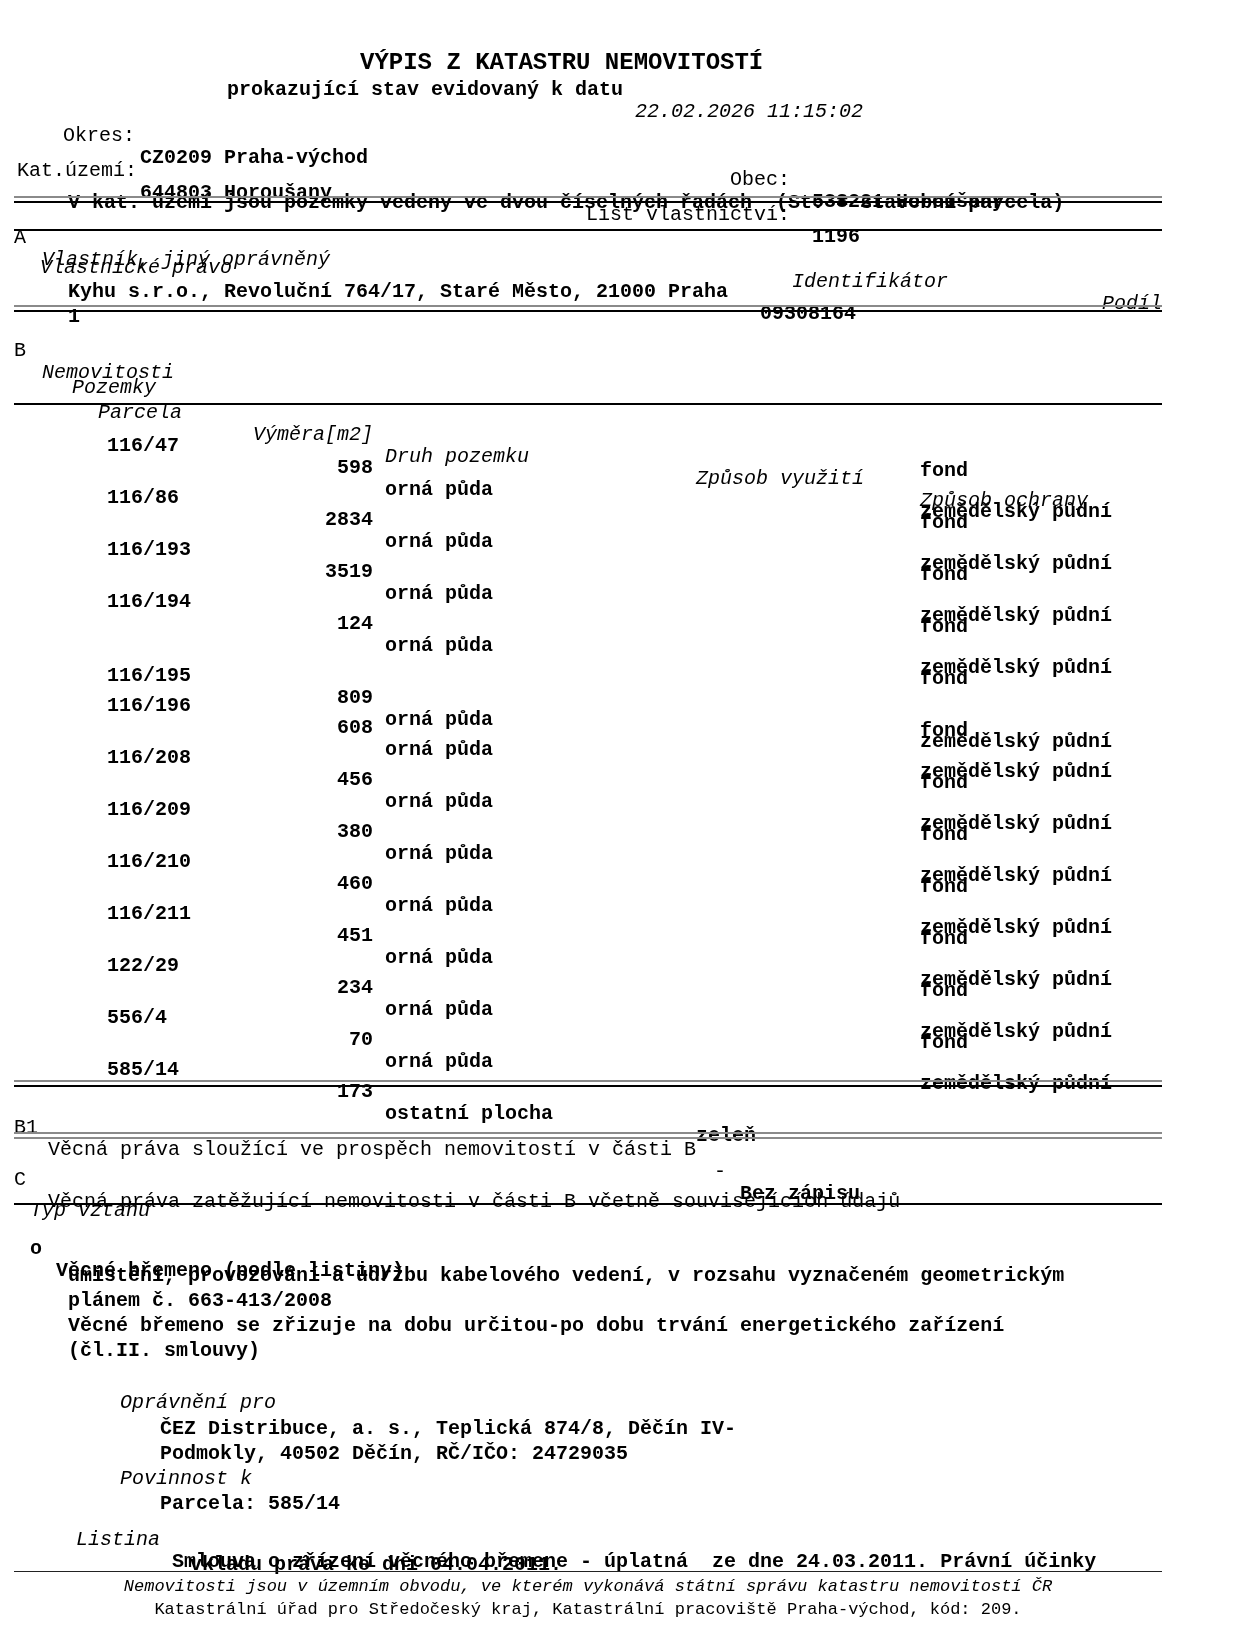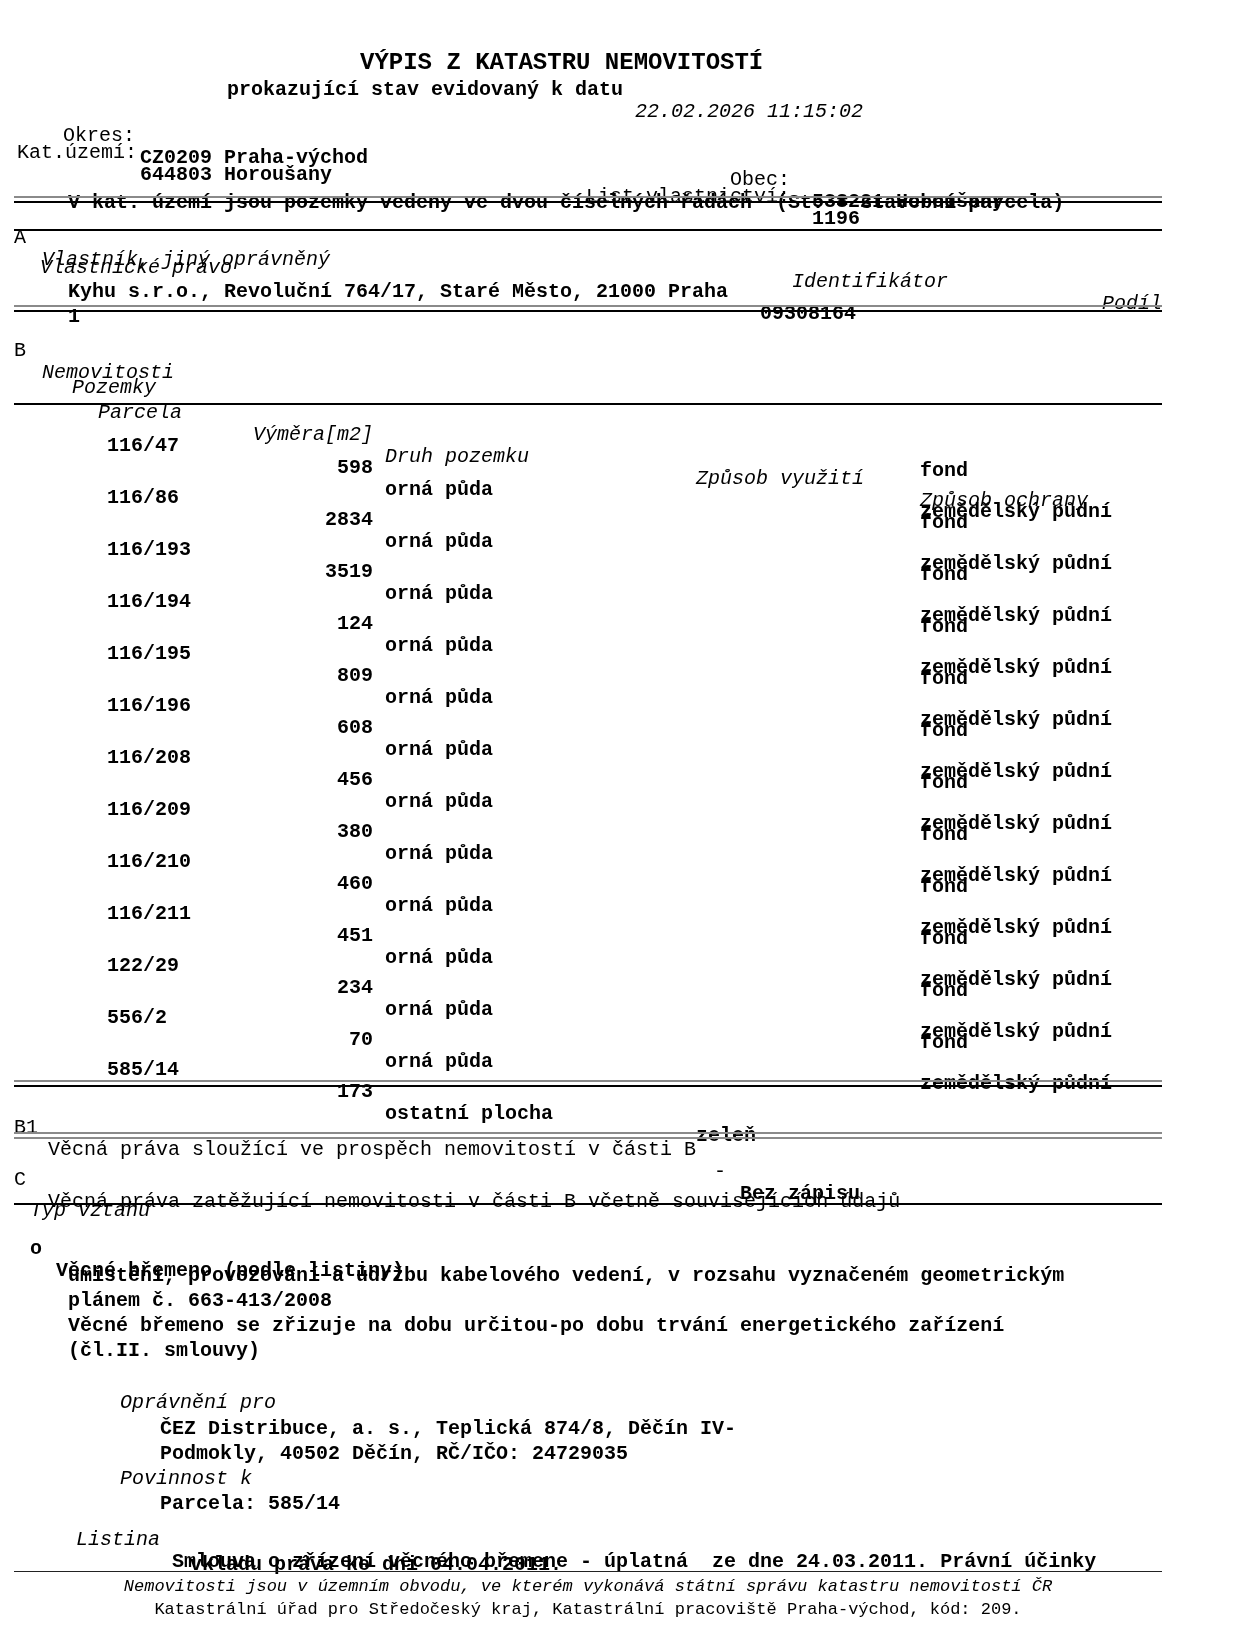--- a/index.html
+++ b/index.html
@@ -34,21 +34,21 @@
     <span class="b" style="left:227px">prokazující stav evidovaný k datu </span>
     <span class="i" style="left:635px">22.02.2026 11:15:02</span>
   </div>
 
   <div class="ln hdr" style="top:103px">
     <span style="left:63px">Okres:</span>
     <span class="b" style="left:140px">CZ0209 Praha-východ</span>
     <span style="left:730px">Obec:</span>
     <span class="b" style="left:812px">538221 Horoušany</span>
   </div>
-  <div class="ln hdr" style="top:120px">
+  <div class="ln hdr" style="top:138px">
     <span style="left:17px">Kat.území:</span>
     <span class="b" style="left:140px">644803 Horoušany</span>
     <span style="left:586px">List vlastnictví:</span>
     <span class="b" style="left:812px">1196</span>
   </div>
   <div class="ln" style="top:170px">
     <span class="b" style="left:68px">V kat. území jsou pozemky vedeny ve dvou číselných řadách  (St. = stavební parcela)</span>
   </div>
 
   <div class="rule rule-gray" style="top:196px"></div>
@@ -125,21 +125,21 @@
   <div class="ln b" style="top:569px">
     <span style="left:107px">116/194</span>
     <span style="right:867px">124</span>
     <span style="left:385px">orná půda</span>
     <span style="left:920px">zemědělský půdní</span>
   </div>
   <div class="ln b" style="top:594px">
     <span style="left:920px">fond</span>
   </div>
 
-  <div class="ln b" style="top:621px">
+  <div class="ln b" style="top:643px">
     <span style="left:107px">116/195</span>
     <span style="right:867px">809</span>
     <span style="left:385px">orná půda</span>
     <span style="left:920px">zemědělský půdní</span>
   </div>
   <div class="ln b" style="top:646px">
     <span style="left:920px">fond</span>
   </div>
 
   <div class="ln b" style="top:673px">
@@ -196,21 +196,21 @@
     <span style="left:107px">122/29</span>
     <span style="right:867px">234</span>
     <span style="left:385px">orná půda</span>
     <span style="left:920px">zemědělský půdní</span>
   </div>
   <div class="ln b" style="top:958px">
     <span style="left:920px">fond</span>
   </div>
 
   <div class="ln b" style="top:985px">
-    <span style="left:107px">556/2</span>
+    <span style="left:107px">556/4</span>
     <span style="right:867px">70</span>
     <span style="left:385px">orná půda</span>
     <span style="left:920px">zemědělský půdní</span>
   </div>
   <div class="ln b" style="top:1010px">
     <span style="left:920px">fond</span>
   </div>
 
   <div class="ln b" style="top:1037px">
     <span style="left:107px">585/14</span>

